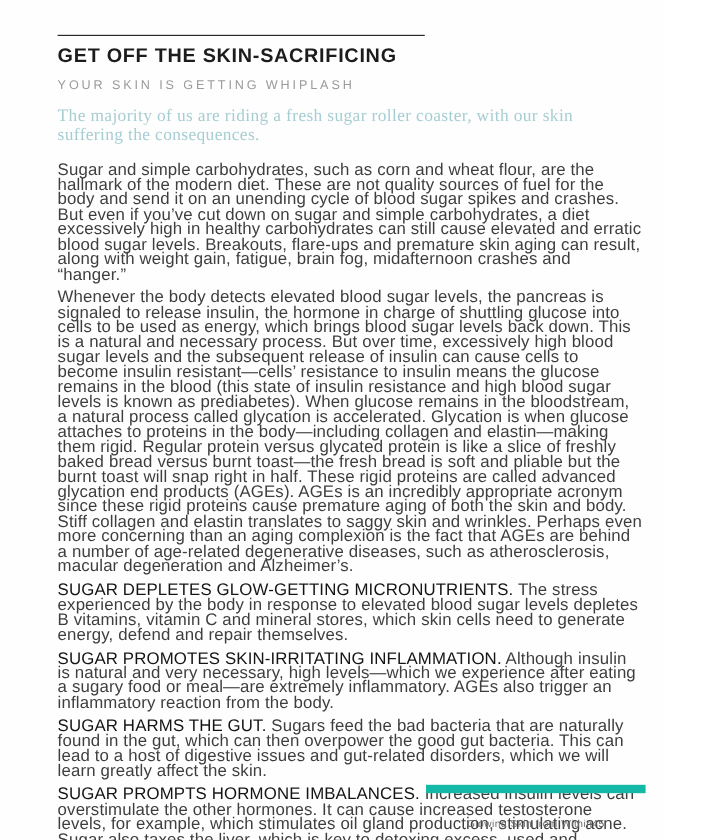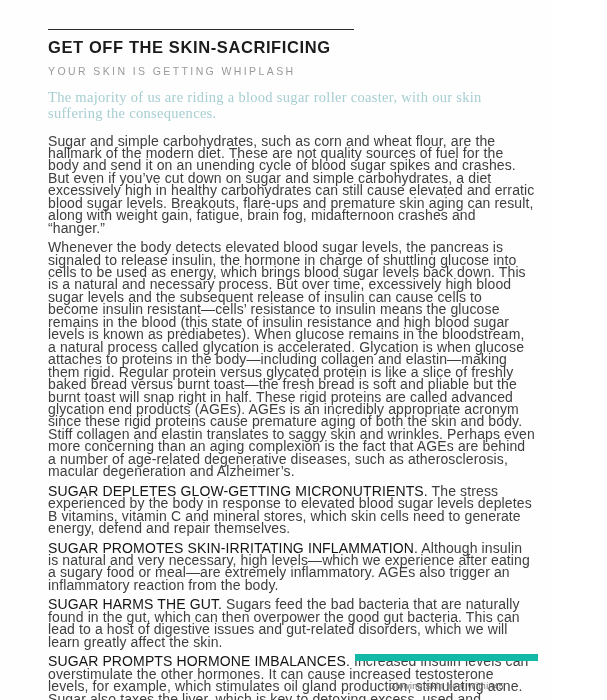--- a/index.html
+++ b/index.html
@@ -85,21 +85,21 @@
 <div class="page">
 
   <div class="top-rule"></div>
 
   <h1 class="title">
     <span class="title-line">GET OFF THE SKIN-SACRIFICING</span>
   </h1>
 
   <div class="subtitle">YOUR SKIN IS GETTING WHIPLASH</div>
 
-  <div class="pullquote">The majority of us are riding a blood sugar roller coaster, with our skin suffering the consequences.</div>
+  <div class="pullquote">The majority of us are riding a fresh sugar roller coaster, with our skin suffering the consequences.</div>
 
   <div class="body-text">
     <p class="para">Sugar and simple carbohydrates, such as corn and wheat flour, are the hallmark of the modern diet. These are not quality sources of fuel for the body and send it on an unending cycle of blood sugar spikes and crashes. But even if you’ve cut down on sugar and simple carbohydrates, a diet excessively high in healthy carbohydrates can still cause elevated and erratic blood sugar levels. Breakouts, flare-ups and premature skin aging can result, along with weight gain, fatigue, brain fog, midafternoon crashes and “hanger.”</p>
     <p class="para">Whenever the body detects elevated blood sugar levels, the pancreas is signaled to release insulin, the hormone in charge of shuttling glucose into cells to be used as energy, which brings blood sugar levels back down. This is a natural and necessary process. But over time, excessively high blood sugar levels and the subsequent release of insulin can cause cells to become insulin resistant—cells’ resistance to insulin means the glucose remains in the blood (this state of insulin resistance and high blood sugar levels is known as prediabetes). When glucose remains in the bloodstream, a natural process called glycation is accelerated. Glycation is when glucose attaches to proteins in the body—including collagen and elastin—making them rigid. Regular protein versus glycated protein is like a slice of freshly baked bread versus burnt toast—the fresh bread is soft and pliable but the burnt toast will snap right in half. These rigid proteins are called advanced glycation end products (AGEs). AGEs is an incredibly appropriate acronym since these rigid proteins cause premature aging of both the skin and body. Stiff collagen and elastin translates to saggy skin and wrinkles. Perhaps even more concerning than an aging complexion is the fact that AGEs are behind a number of age-related degenerative diseases, such as atherosclerosis, macular degeneration and Alzheimer’s.</p>
 
     <p class="para"><strong class="lead">SUGAR DEPLETES GLOW-GETTING MICRONUTRIENTS.</strong> <span>The stress experienced by the body in response to elevated blood sugar levels depletes B vitamins, vitamin C and mineral stores, which skin cells need to generate energy, defend and repair themselves.</span></p>
 
     <p class="para"><strong class="lead">SUGAR PROMOTES SKIN-IRRITATING INFLAMMATION.</strong> <span>Although insulin is natural and very necessary, high levels—which we experience after eating a sugary food or meal—are extremely inflammatory. AGEs also trigger an inflammatory reaction from the body.</span></p>
 
     <p class="para"><strong class="lead">SUGAR HARMS THE GUT.</strong> <span>Sugars feed the bad bacteria that are naturally found in the gut, which can then overpower the good gut bacteria. This can lead to a host of digestive issues and gut-related disorders, which we will learn greatly affect the skin.</span></p>

